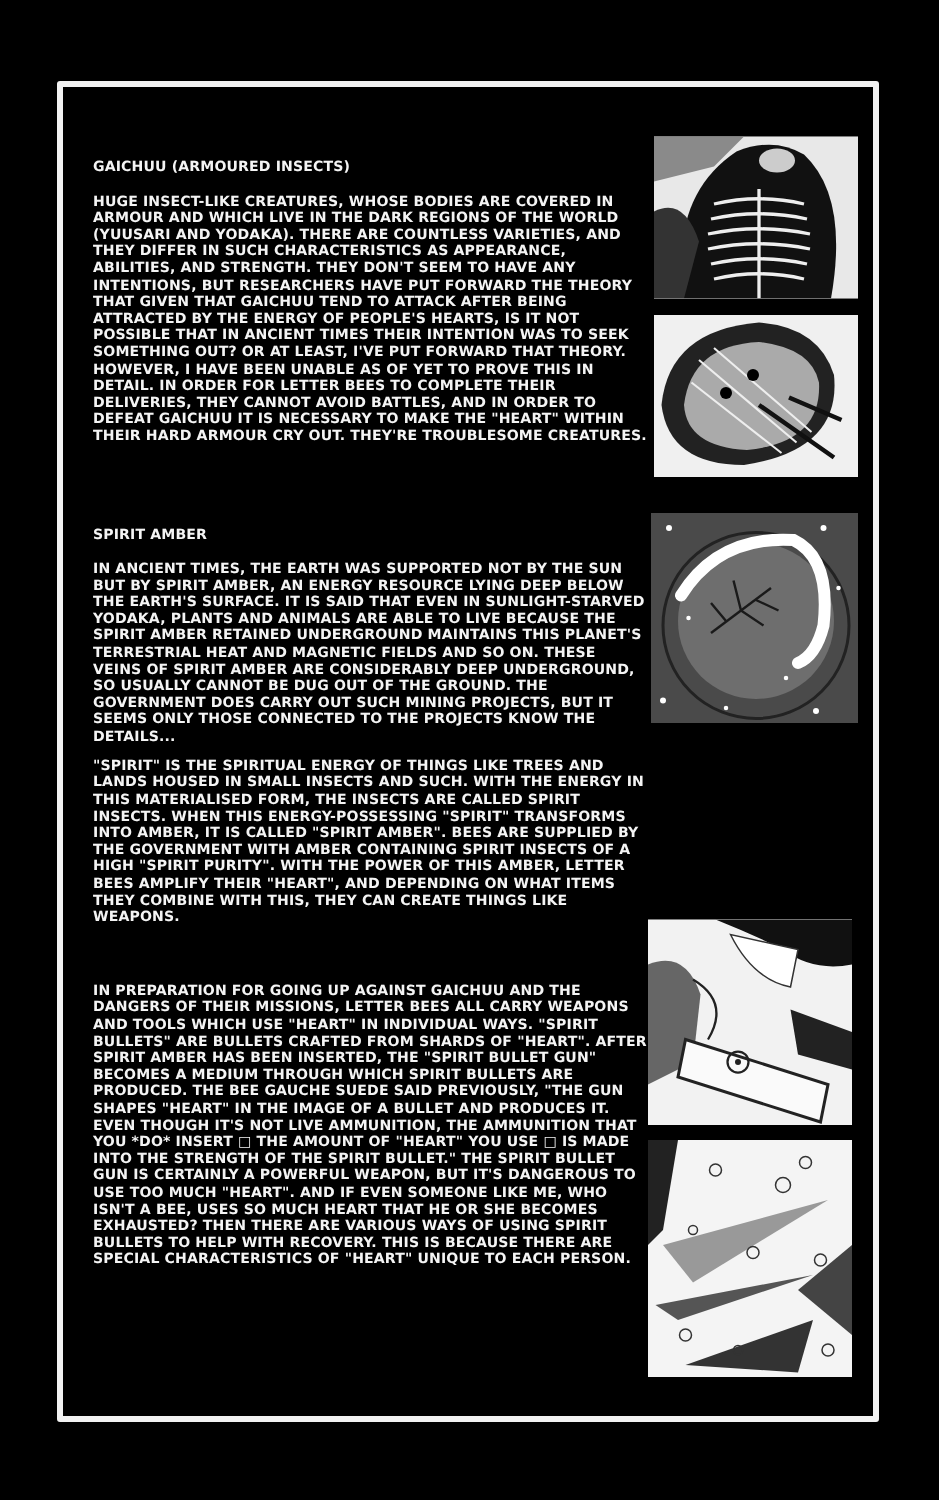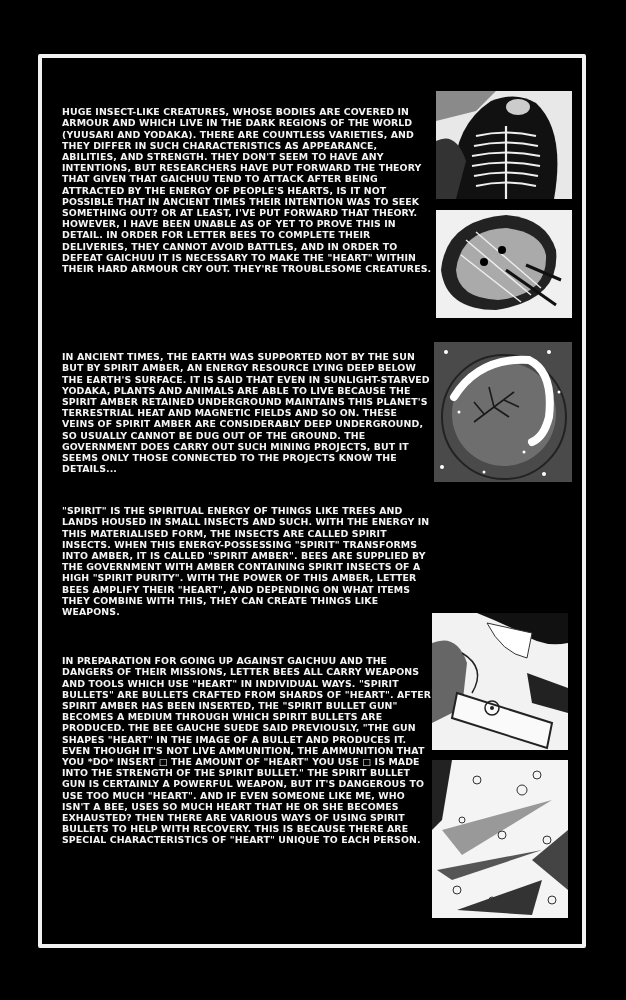--- a/index.html
+++ b/index.html
@@ -28,24 +28,26 @@
   #p3 { left: 434px; top: 342px; width: 138px; height: 140px; background: #555; }
   #p4 { left: 432px; top: 613px; width: 136px; height: 137px; }
   #p5 { left: 432px; top: 760px; width: 136px; height: 158px; }
 </style>
 </head>
 <body>
 
 <div class="page-frame"></div>
 
 <div class="section" id="s1">
+  <span class="title">GAICHUU (ARMOURED INSECTS)</span>
   <span class="body">HUGE INSECT-LIKE CREATURES, WHOSE BODIES ARE COVERED IN ARMOUR AND WHICH LIVE IN THE DARK REGIONS OF THE WORLD (YUUSARI AND YODAKA). THERE ARE COUNTLESS VARIETIES, AND THEY DIFFER IN SUCH CHARACTERISTICS AS APPEARANCE, ABILITIES, AND STRENGTH. THEY DON'T SEEM TO HAVE ANY INTENTIONS, BUT RESEARCHERS HAVE PUT FORWARD THE THEORY THAT GIVEN THAT GAICHUU TEND TO ATTACK AFTER BEING ATTRACTED BY THE ENERGY OF PEOPLE'S HEARTS, IS IT NOT POSSIBLE THAT IN ANCIENT TIMES THEIR INTENTION WAS TO SEEK SOMETHING OUT? OR AT LEAST, I'VE PUT FORWARD THAT THEORY. HOWEVER, I HAVE BEEN UNABLE AS OF YET TO PROVE THIS IN DETAIL. IN ORDER FOR LETTER BEES TO COMPLETE THEIR DELIVERIES, THEY CANNOT AVOID BATTLES, AND IN ORDER TO DEFEAT GAICHUU IT IS NECESSARY TO MAKE THE "HEART" WITHIN THEIR HARD ARMOUR CRY OUT. THEY'RE TROUBLESOME CREATURES.</span>
 </div>
 
 <div class="section" id="s2">
+  <span class="title">SPIRIT AMBER</span>
   <span class="body">IN ANCIENT TIMES, THE EARTH WAS SUPPORTED NOT BY THE SUN BUT BY SPIRIT AMBER, AN ENERGY RESOURCE LYING DEEP BELOW THE EARTH'S SURFACE. IT IS SAID THAT EVEN IN SUNLIGHT-STARVED YODAKA, PLANTS AND ANIMALS ARE ABLE TO LIVE BECAUSE THE SPIRIT AMBER RETAINED UNDERGROUND MAINTAINS THIS PLANET'S TERRESTRIAL HEAT AND MAGNETIC FIELDS AND SO ON. THESE VEINS OF SPIRIT AMBER ARE CONSIDERABLY DEEP UNDERGROUND, SO USUALLY CANNOT BE DUG OUT OF THE GROUND. THE GOVERNMENT DOES CARRY OUT SUCH MINING PROJECTS, BUT IT SEEMS ONLY THOSE CONNECTED TO THE PROJECTS KNOW THE DETAILS...</span>
 </div>
 
 <div class="section" id="s3">
   <span class="body">"SPIRIT" IS THE SPIRITUAL ENERGY OF THINGS LIKE TREES AND LANDS HOUSED IN SMALL INSECTS AND SUCH. WITH THE ENERGY IN THIS MATERIALISED FORM, THE INSECTS ARE CALLED SPIRIT INSECTS. WHEN THIS ENERGY-POSSESSING "SPIRIT" TRANSFORMS INTO AMBER, IT IS CALLED "SPIRIT AMBER". BEES ARE SUPPLIED BY THE GOVERNMENT WITH AMBER CONTAINING SPIRIT INSECTS OF A HIGH "SPIRIT PURITY". WITH THE POWER OF THIS AMBER, LETTER BEES AMPLIFY THEIR "HEART", AND DEPENDING ON WHAT ITEMS THEY COMBINE WITH THIS, THEY CAN CREATE THINGS LIKE WEAPONS.</span>
 </div>
 
 <div class="section" id="s4">
   <span class="body">IN PREPARATION FOR GOING UP AGAINST GAICHUU AND THE DANGERS OF THEIR MISSIONS, LETTER BEES ALL CARRY WEAPONS AND TOOLS WHICH USE "HEART" IN INDIVIDUAL WAYS. "SPIRIT BULLETS" ARE BULLETS CRAFTED FROM SHARDS OF "HEART". AFTER SPIRIT AMBER HAS BEEN INSERTED, THE "SPIRIT BULLET GUN" BECOMES A MEDIUM THROUGH WHICH SPIRIT BULLETS ARE PRODUCED. THE BEE GAUCHE SUEDE SAID PREVIOUSLY, "THE GUN SHAPES "HEART" IN THE IMAGE OF A BULLET AND PRODUCES IT. EVEN THOUGH IT'S NOT LIVE AMMUNITION, THE AMMUNITION THAT YOU *DO* INSERT □ THE AMOUNT OF "HEART" YOU USE □ IS MADE INTO THE STRENGTH OF THE SPIRIT BULLET." THE SPIRIT BULLET GUN IS CERTAINLY A POWERFUL WEAPON, BUT IT'S DANGEROUS TO USE TOO MUCH "HEART". AND IF EVEN SOMEONE LIKE ME, WHO ISN'T A BEE, USES SO MUCH HEART THAT HE OR SHE BECOMES EXHAUSTED? THEN THERE ARE VARIOUS WAYS OF USING SPIRIT BULLETS TO HELP WITH RECOVERY. THIS IS BECAUSE THERE ARE SPECIAL CHARACTERISTICS OF "HEART" UNIQUE TO EACH PERSON.</span>
 </div>

